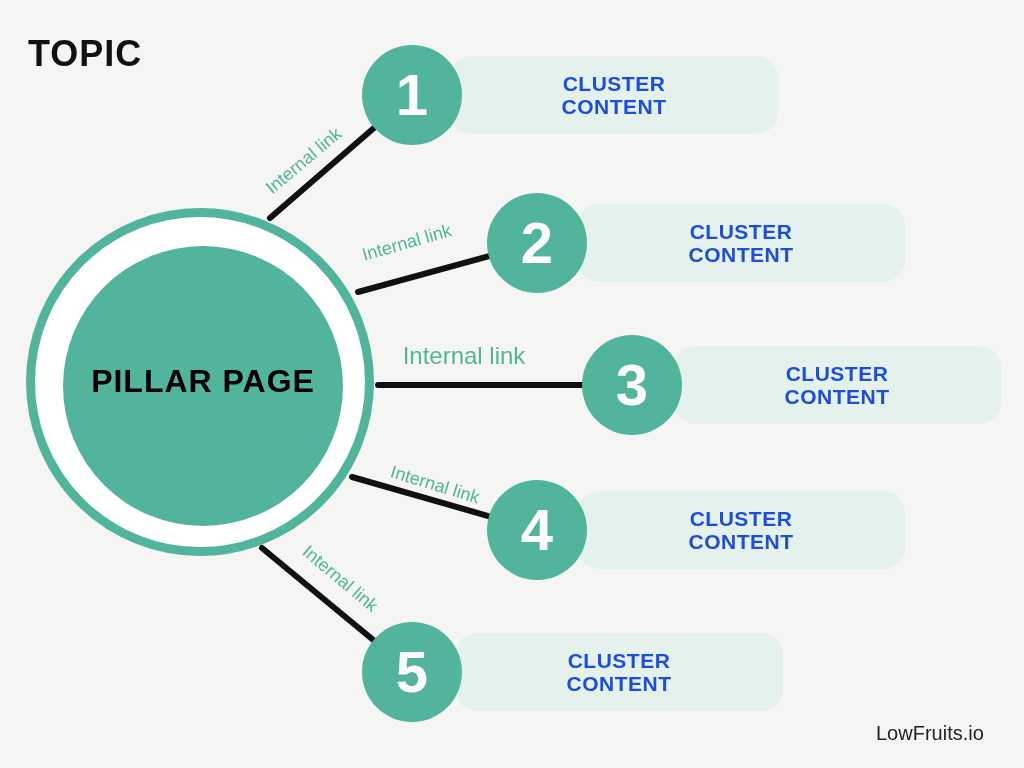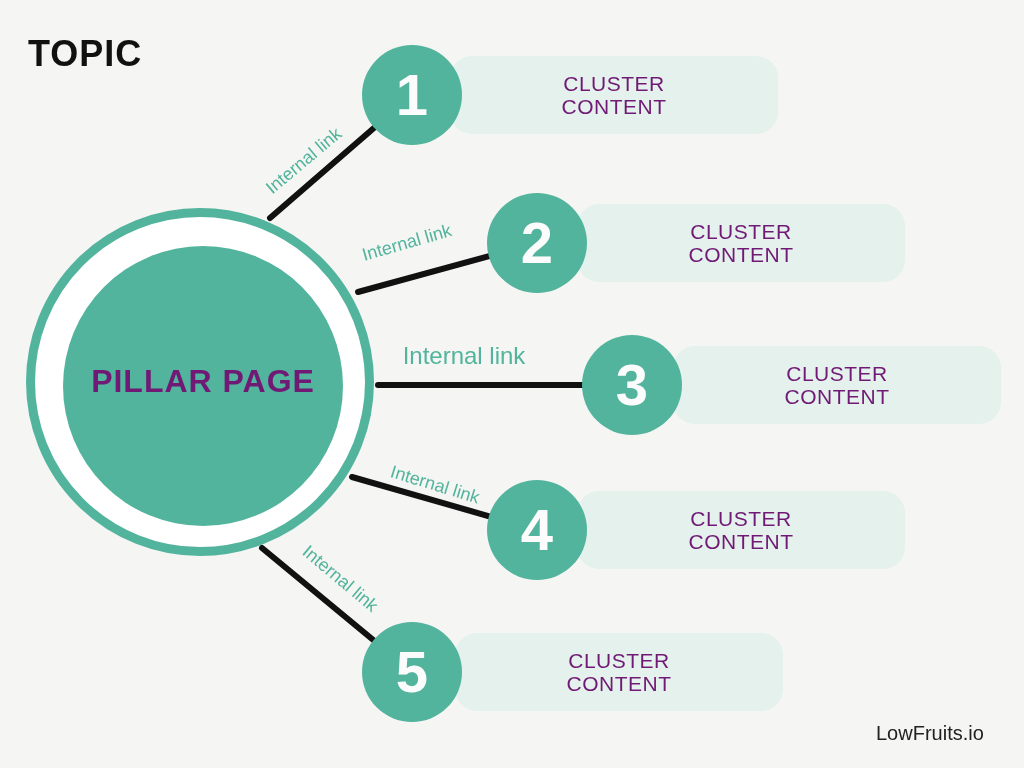--- a/index.html
+++ b/index.html
@@ -50,45 +50,45 @@
     flex-direction: column;
     align-items: center;
     justify-content: center;
     text-align: center;
     z-index: 3;
   }
   .pillar-title {
     font-size: 32px;
     font-weight: 800;
     letter-spacing: 1px;
-    color: #701a75;
+    color: #000000;
     margin-bottom: 10px;
   }
   .pillar-subtitle {
     font-size: 22px;
     color: #0d0d0d;
     max-width: 205px;
     line-height: 1.25;
   }
   .cluster-box {
     position: absolute;
     width: 328px; height: 78px;
     background: #e4f1ec;
     border-radius: 22px;
     display: flex;
     align-items: center;
     justify-content: center;
     z-index: 2;
   }
   .cluster-label {
     font-size: 21px;
-    font-weight: 400;
+    font-weight: 700;
     letter-spacing: 0.5px;
     line-height: 1.1;
-    color: #701a75;
+    color: #1d4ed8;
     text-align: center;
     width: 150px;
   }
   .num-circle {
     position: absolute;
     width: 100px; height: 100px;
     border-radius: 50%;
     background: #52b49c;
     display: flex;
     align-items: center;

